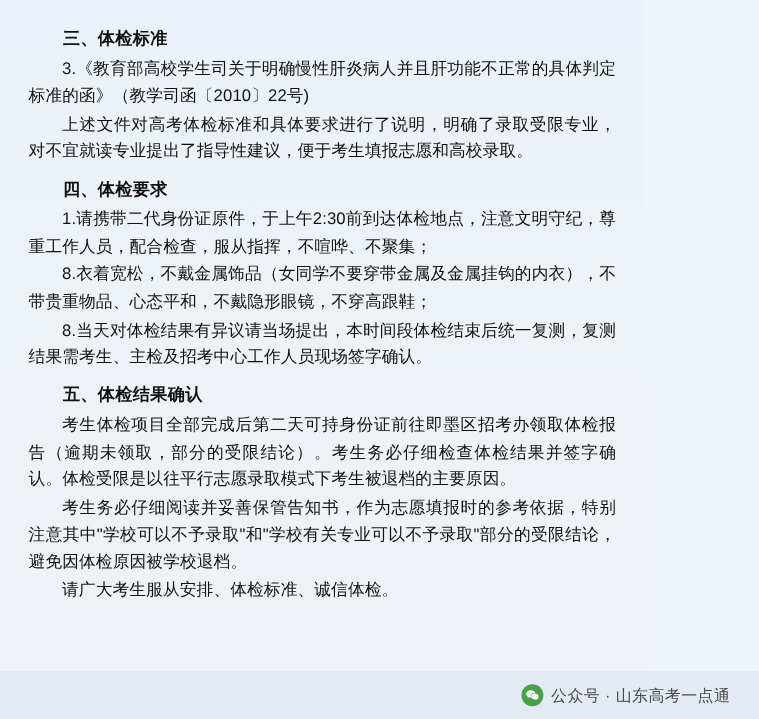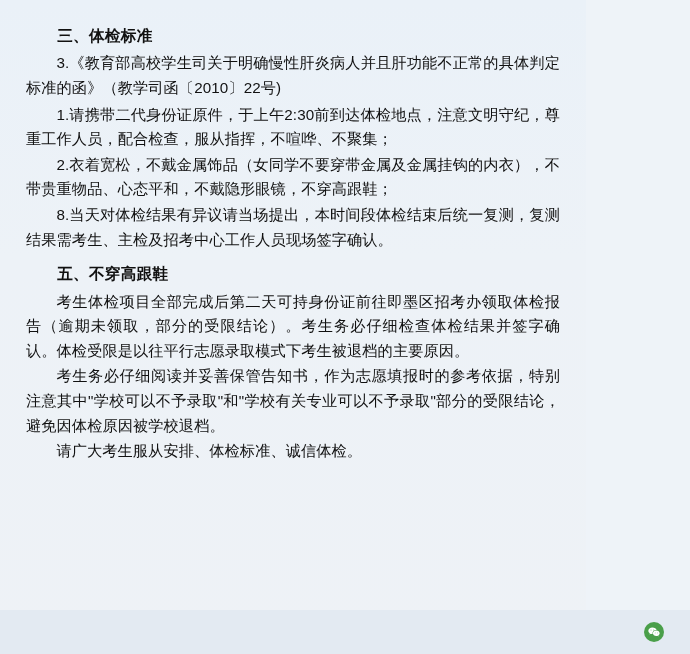--- a/index.html
+++ b/index.html
@@ -80,35 +80,38 @@
   }
 </style>
 </head>
 <body>
 
 <div class="page">
   <div class="doc">
 
     <h3 class="heading">三、体检标准</h3>
     <p class="para">3.《教育部高校学生司关于明确慢性肝炎病人并且肝功能不正常的具体判定标准的函》（教学司函〔2010〕22号)</p>
+    <p class="para">上述文件对高考体检标准和具体要求进行了说明，明确了录取受限专业，对不宜就读专业提出了指导性建议，便于考生填报志愿和高校录取。</p>
 
+    <h3 class="heading">四、体检要求</h3>
     <p class="para first">1.请携带二代身份证原件，于上午2:30前到达体检地点，注意文明守纪，尊重工作人员，配合检查，服从指挥，不喧哗、不聚集；</p>
-    <p class="para">2.衣着宽松，不戴金属饰品（女同学不要穿带金属及金属挂钩的内衣），不带贵重物品、心态平和，不戴隐形眼镜，不穿高跟鞋；</p>
+    <p class="para">8.衣着宽松，不戴金属饰品（女同学不要穿带金属及金属挂钩的内衣），不带贵重物品、心态平和，不戴隐形眼镜，不穿高跟鞋；</p>
     <p class="para">8.当天对体检结果有异议请当场提出，本时间段体检结束后统一复测，复测结果需考生、主检及招考中心工作人员现场签字确认。</p>
 
-    <h3 class="heading">五、不穿高跟鞋</h3>
+    <h3 class="heading">五、体检结果确认</h3>
     <p class="para first">考生体检项目全部完成后第二天可持身份证前往即墨区招考办领取体检报告（逾期未领取，部分的受限结论）。考生务必仔细检查体检结果并签字确认。体检受限是以往平行志愿录取模式下考生被退档的主要原因。</p>
     <p class="para">考生务必仔细阅读并妥善保管告知书，作为志愿填报时的参考依据，特别注意其中"学校可以不予录取"和"学校有关专业可以不予录取"部分的受限结论，避免因体检原因被学校退档。</p>
     <p class="para">请广大考生服从安排、体检标准、诚信体检。</p>
 
   </div>
 
   <div class="footer">
     <div class="wechat-badge">
       <span class="wechat-icon">
         <svg width="14" height="14" viewBox="0 0 24 24" aria-hidden="true">
           <path fill="#ffffff" d="M9.2 4.2C5.4 4.2 2.3 6.7 2.3 9.8c0 1.8 1 3.3 2.6 4.4l-.7 2 2.3-1.2c.8.2 1.6.4 2.7.4h.5c-.2-.5-.3-1.1-.3-1.6 0-3 2.9-5.4 6.5-5.4h.5c-.6-2.4-3.2-4.2-7.2-4.2zm-2.3 3.4a.85.85 0 1 1 0 1.7.85.85 0 0 1 0-1.7zm4.6 0a.85.85 0 1 1 0 1.7.85.85 0 0 1 0-1.7z"></path>
           <path fill="#ffffff" d="M21.7 14.1c0-2.6-2.6-4.7-5.8-4.7s-5.8 2.1-5.8 4.7 2.6 4.7 5.8 4.7c.7 0 1.4-.1 2-.3l1.9 1-.5-1.6c1.5-.9 2.4-2.2 2.4-3.8zm-7.7-1.3a.7.7 0 1 1 0 1.4.7.7 0 0 1 0-1.4zm3.8 0a.7.7 0 1 1 0 1.4.7.7 0 0 1 0-1.4z"></path>
         </svg>
       </span>
+      <span class="wechat-text">公众号 · 山东高考一点通</span>
     </div>
   </div>
 </div>
 
 </body></html>

